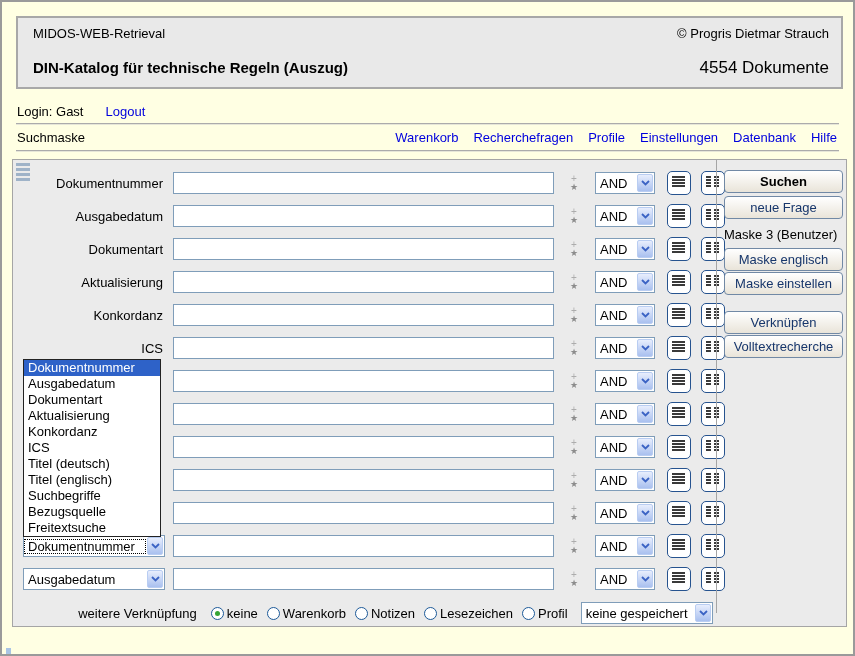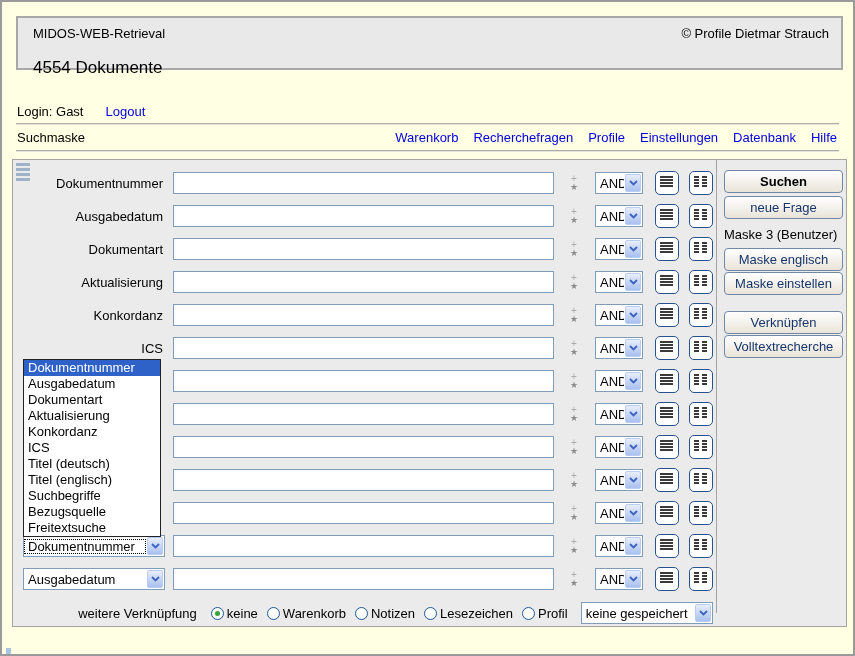--- a/index.html
+++ b/index.html
@@ -3,21 +3,21 @@
 <meta charset="utf-8">
 <style>
   * { margin:0; padding:0; box-sizing:border-box; }
   html,body { width:855px; height:656px; }
   body { font-family:"Liberation Sans", sans-serif; font-size:13px; color:#000; }
 
   .window { position:relative; width:855px; height:656px; background:#FFFFE3;
             border:2px solid #9A9A9A; overflow:hidden; }
 
   
-  .header-box { position:absolute; left:14px; top:14px; width:827px; height:54px;
+  .header-box { position:absolute; left:14px; top:14px; width:827px; height:73px;
                 background:#E9E9E9; border:2px solid #A8A8A8; }
   .header-r1 { position:absolute; left:15px; right:12px; top:8px;
                display:flex; justify-content:space-between; font-size:13px; }
   .header-r2 { position:absolute; left:15px; right:12px; top:40px;
                display:flex; justify-content:space-between; align-items:baseline; }
   .page-title { font-size:15px; font-weight:bold; }
   .doc-count  { font-size:17px; }
 
   
   .login-row { position:absolute; left:15px; top:102px; }
@@ -43,21 +43,21 @@
               align-items:center; line-height:8px; }
   .plusstar a { font-size:10px; color:#ACACAC; text-decoration:none; cursor:pointer; }
   .plusstar a.star { font-size:9px; color:#8C8C8C; }
 
   .xpselect { height:22px; border:1px solid #7F9DB9; background:#fff;
               display:flex; align-items:center; cursor:default; }
   .seltxt { flex:1; padding-left:4px; white-space:nowrap; overflow:hidden; }
   .selarr { width:16px; height:18px; margin:1px; border-radius:2px;
             background:linear-gradient(#E8EEFD,#A9C0EF);
             border:1px solid #B9CDF2; display:flex; align-items:center; justify-content:center; }
-  .andsel { margin-left:13px; width:48px; }
+  .andsel { margin-left:13px; width:60px; }
   .field-select { width:142px; margin-left:10px; margin-right:8px; }
   .field-select.focused .seltxt { outline:1px dotted #000; outline-offset:-1px; }
 
   .iconbtn { width:24px; height:24px; margin-left:12px; background:#fff;
              border:1px solid #26538F; border-radius:5px; cursor:pointer;
              display:flex; align-items:center; justify-content:center; padding:0; }
   .iconbtn + .iconbtn { margin-left:10px; }
 
   
   .dropdown-list { position:absolute; left:10px; top:199px; width:138px;
@@ -95,23 +95,24 @@
                  background:#A9C4E4; }
 </style>
 </head>
 <body>
 
 <div class="window">
 
   <div class="header-box">
     <div class="header-r1">
       <span>MIDOS-WEB-Retrieval</span>
-      <span>© Profile Dietmar Strauch</span>
+      <span>© Progris Dietmar Strauch</span>
     </div>
     <div class="header-r2">
+      <span class="page-title">DIN-Katalog für technische Regeln (Auszug)</span>
       <span class="doc-count">4554 Dokumente</span>
     </div>
   </div>
 
   <div class="login-row">
     <span>Login: Gast</span><a>Logout</a>
   </div>
 
   <div class="hr" id="hr1"></div>
 

